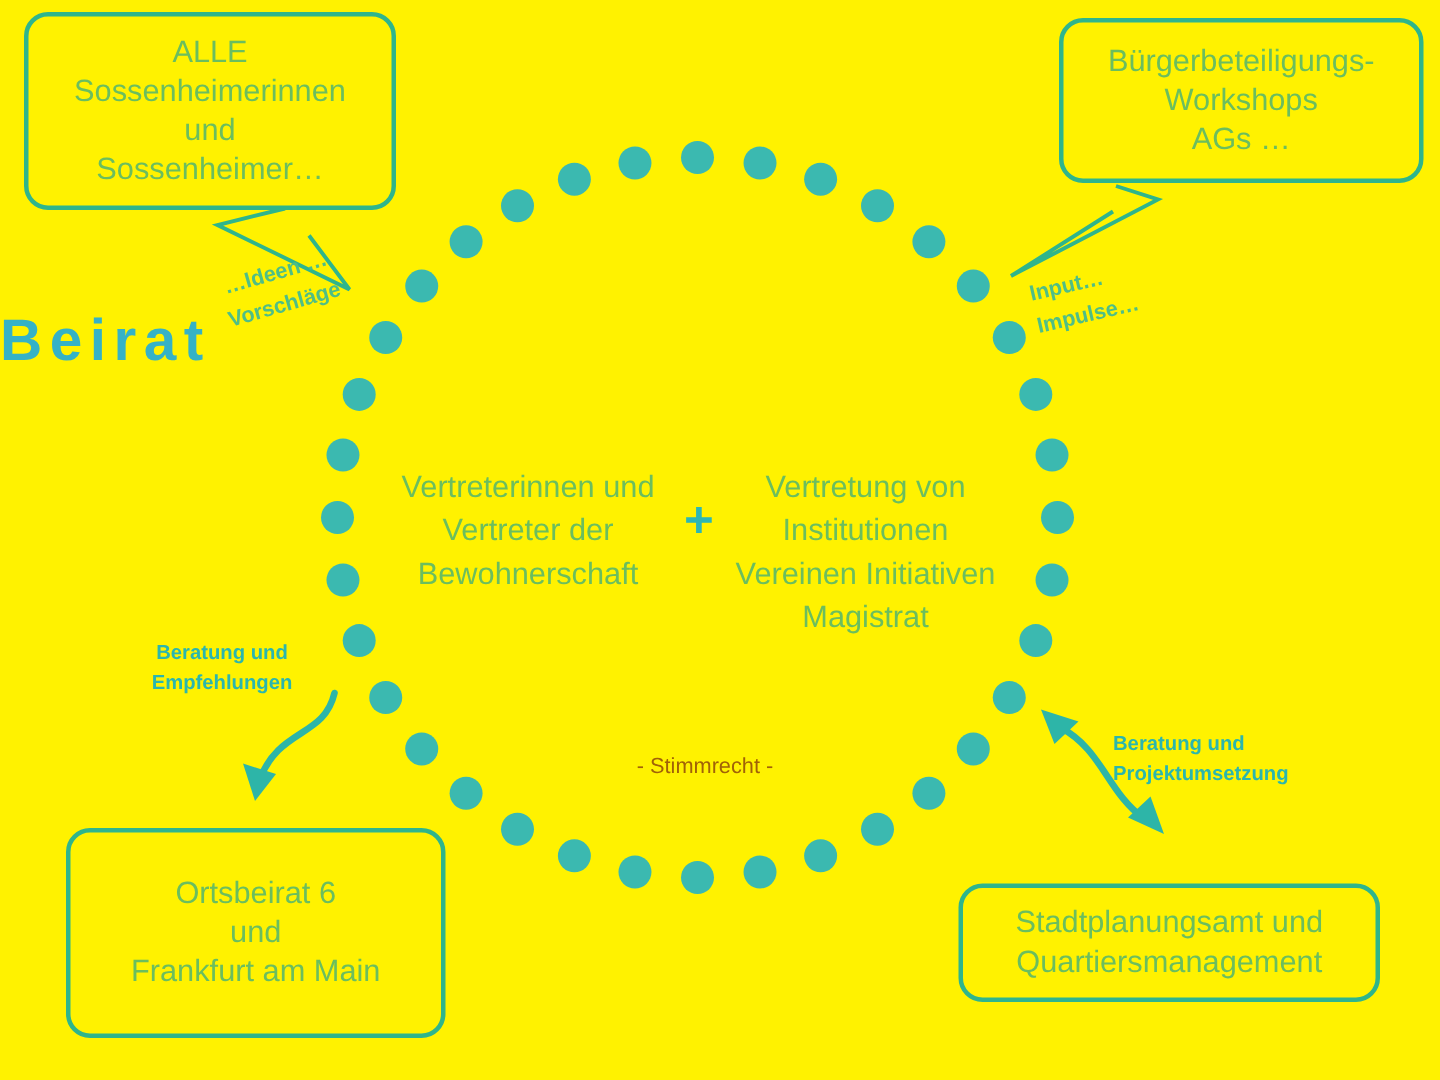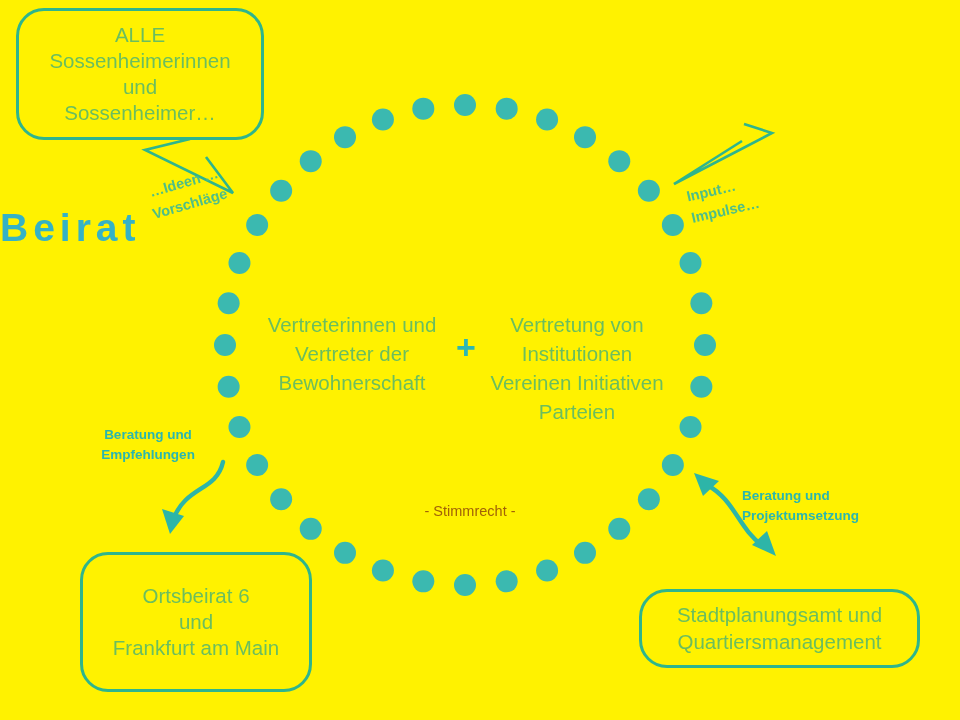--- a/index.html
+++ b/index.html
@@ -26,21 +26,21 @@
     width: 960px;
     height: 720px;
     pointer-events: none;
   }
 
   
   .box {
     position: absolute;
     box-sizing: border-box;
     border: 3px solid #2FB58C;
-    border-radius: 28px;
+    border-radius: 16px;
     background: transparent;
     display: flex;
     align-items: center;
     justify-content: center;
     text-align: center;
     color: #6BBE5E;
     line-height: 1.28;
   }
   .box .lines {
     width: 100%;
@@ -52,23 +52,22 @@
     width: 248px; height: 132px;
     font-size: 20.5px;
   }
   #bubble-workshops {
     left: 706px; top: 12px;
     width: 243px; height: 110px;
     font-size: 20.5px;
   }
   #box-ortsbeirat {
     left: 44px; top: 552px;
-    width: 232px; height: 140px;
-    font-size: 20.5px;
-    margin-left: 36px;
+    width: 253px; height: 140px;
+    font-size: 20.5px;
   }
   #box-stadtplanung {
     left: 639px; top: 589px;
     width: 281px; height: 79px;
     font-size: 20.5px;
     text-align: center;
   }
 
   
   #center-title {
@@ -223,34 +222,41 @@
     <span class="ln">der</span>
     <span class="ln">Bewohnerschaft</span>
   </div>
 
   <div id="col-right">
     <span class="ln">Vertretung</span>
     <span class="ln">von</span>
     <span class="ln">Institutionen</span>
     <span class="ln">Vereinen</span>
     <span class="ln">Initiativen</span>
-    <span class="ln">Parteien</span>
+    <span class="ln">Magistrat</span>
   </div>
 
   <div id="stimmrecht">- Stimmrecht -</div>
 
   <div class="box" id="bubble-citizens">
     <div class="lines">
       <span class="ln">ALLE</span>
       <span class="ln">Sossenheimerinnen</span>
       <span class="ln">und</span>
       <span class="ln">Sossenheimer…</span>
     </div>
   </div>
 
+  <div class="box" id="bubble-workshops">
+    <div class="lines">
+      <span class="ln">Bürgerbeteiligungs-</span>
+      <span class="ln">Workshops</span>
+      <span class="ln">AGs …</span>
+    </div>
+  </div>
 
   <div class="box" id="box-ortsbeirat">
     <div class="lines">
       <span class="ln">Ortsbeirat 6</span>
       <span class="ln">und</span>
       <span class="ln">Frankfurt am Main</span>
     </div>
   </div>
 
   <div class="box" id="box-stadtplanung">

